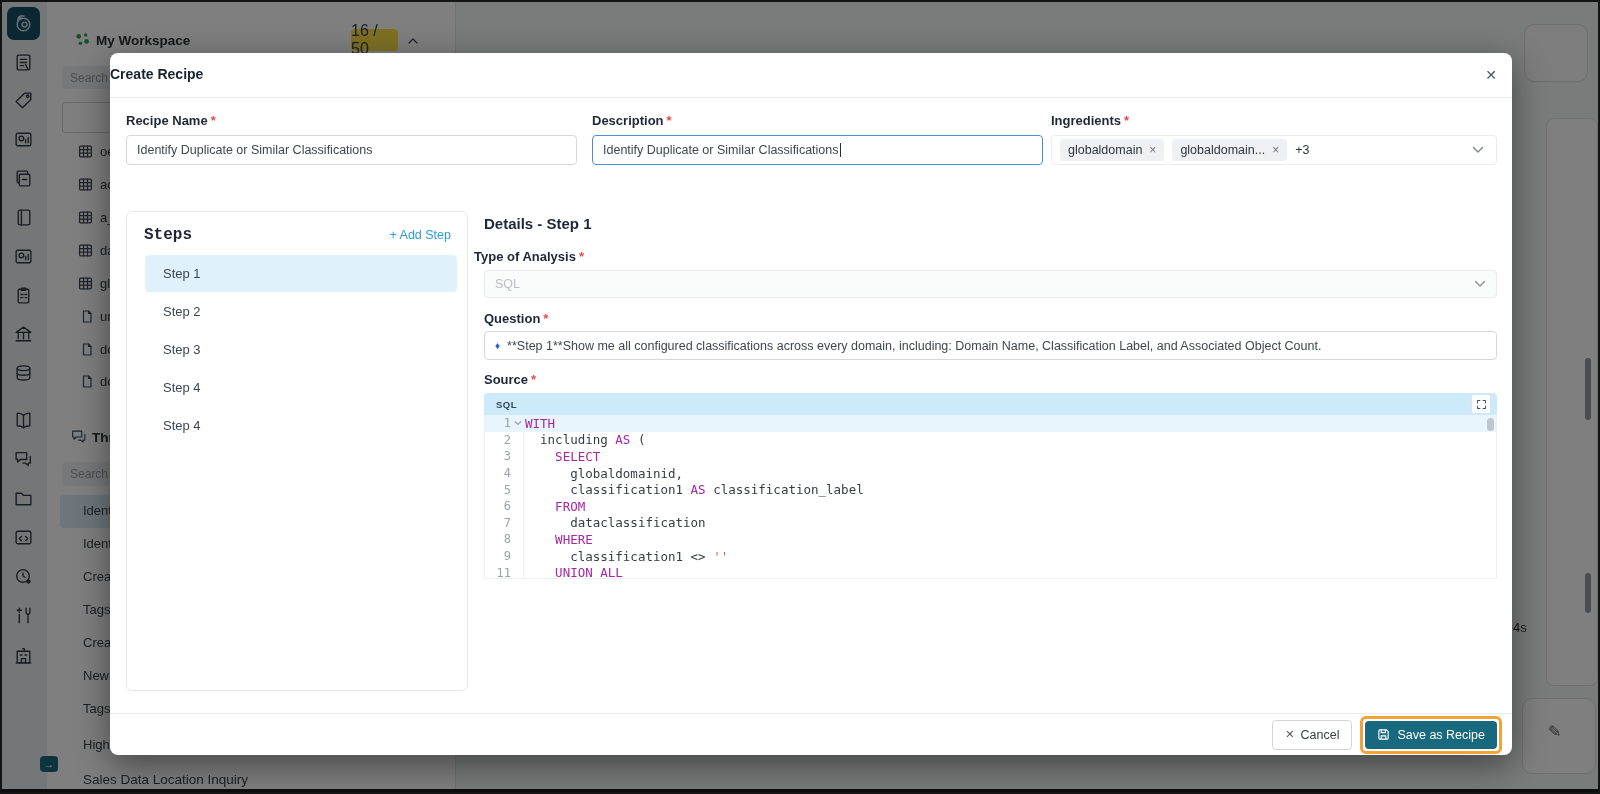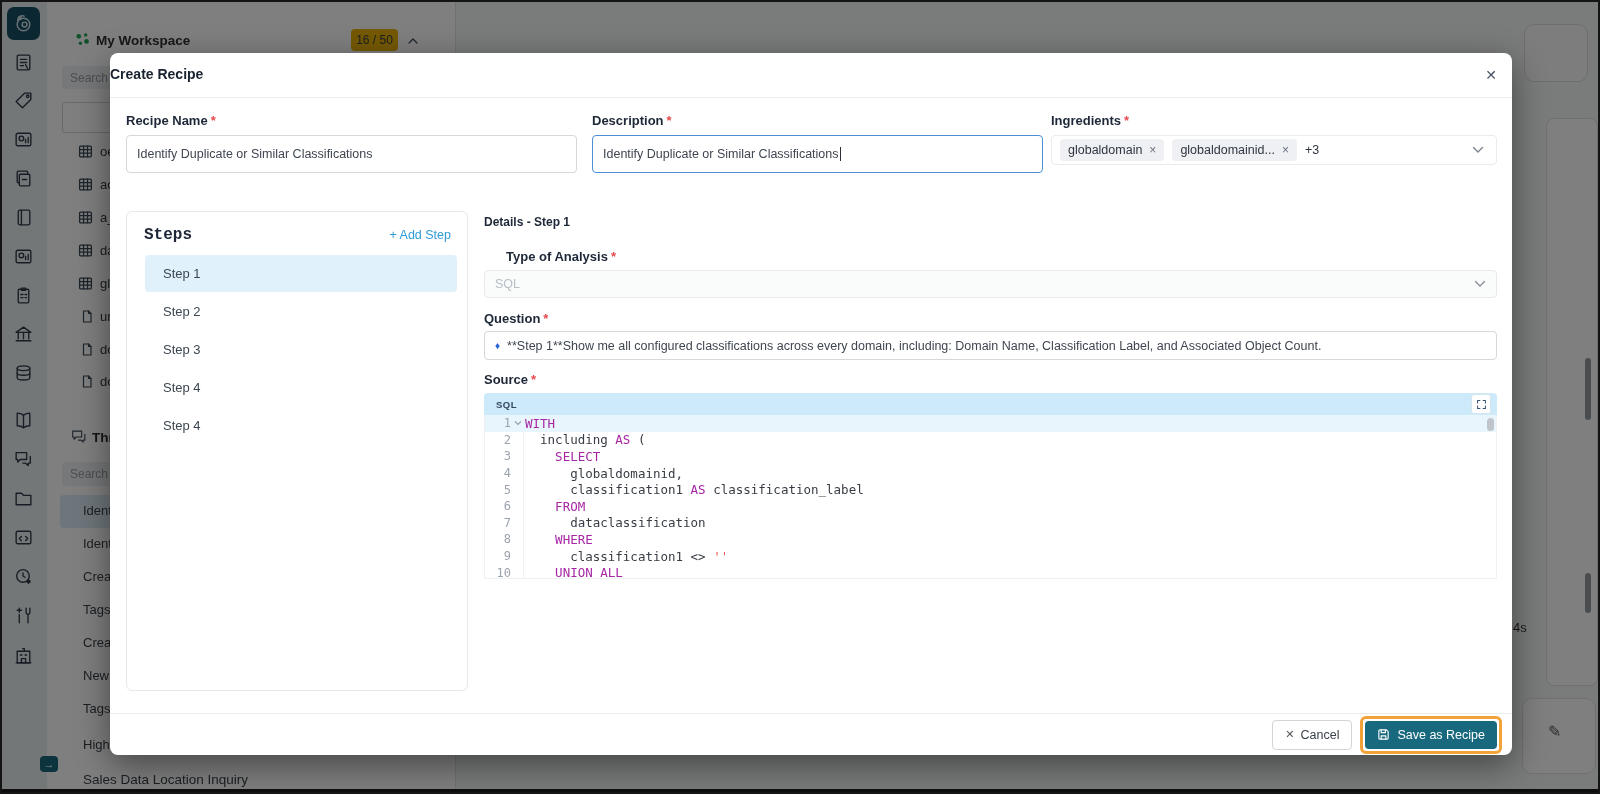--- a/index.html
+++ b/index.html
@@ -7,51 +7,51 @@
   .abs{position:absolute;}
   svg.ic{stroke:#2e3b49;fill:none;stroke-width:1.3;stroke-linecap:round;stroke-linejoin:round;}
   svg.pic{stroke:#3a4754;fill:none;stroke-width:1.2;stroke-linecap:round;stroke-linejoin:round;}
   
   .rail{left:0;top:0;width:47px;height:789px;background:#e9eef1;border-right:1px solid #d9dfe3;}
   .logo-tile{left:7px;top:7px;width:33px;height:33px;border-radius:7px;background:#174f63;display:flex;align-items:center;justify-content:center;}
   .rail-ic{left:13px;width:21px;height:21px;}
   
   .panel{left:47px;top:0;width:408px;height:789px;background:#ffffff;border-right:1px solid #e2e2e2;}
   .ws-title{font-size:13.5px;font-weight:700;color:#2b2f33;}
-  .badge{background:#eab308;border-radius:4px;font-size:12px;color:#3c4043;display:flex;align-items:center;justify-content:center;}
+  .badge{background:#fde047;border-radius:4px;font-size:16px;color:#3c4043;display:flex;align-items:center;justify-content:center;}
   .searchbox{background:#eef0f2;border-radius:4px;display:flex;align-items:center;padding-left:8px;font-size:12px;color:#98a0a8;}
   .rowlabel{font-size:13px;color:#333a40;}
   .thread-label{font-size:13px;color:#3a4147;}
   .sel-thread{background:#dcecf7;border-radius:4px;}
   
   .overlay{left:0;top:0;width:1600px;height:789px;background:rgba(0,0,0,0.5);z-index:5;}
   .bottombar{left:0;top:789px;width:1600px;height:5px;background:#0d0d0d;z-index:6;}
   .frame{left:0;top:0;width:1596px;height:790px;border:2px solid #141414;z-index:30;pointer-events:none;}
   
   .modal{left:110px;top:53px;width:1402px;height:702px;background:#fff;border-radius:8px;z-index:10;box-shadow:0 10px 34px rgba(0,0,0,.45);}
   .modal-title{left:0;top:13px;font-size:14px;font-weight:700;color:#18222f;}
   .modal-close{left:1372px;top:13px;width:18px;height:18px;font-size:14px;color:#4a5568;display:flex;align-items:center;justify-content:center;cursor:pointer;}
   .hline{height:1px;background:#ececec;}
   .flabel{font-size:13px;font-weight:700;color:#1d2737;}
   .req{color:#e5484d;margin-left:3px;}
-  .tinput{border:1px solid #d7d7d7;border-radius:4px;height:38px;display:flex;align-items:center;padding:0 10px;font-size:12.5px;color:#3f4650;background:#fff;box-sizing:border-box;}
+  .tinput{border:1px solid #d7d7d7;border-radius:4px;height:30px;display:flex;align-items:center;padding:0 10px;font-size:12.5px;color:#3f4650;background:#fff;box-sizing:border-box;}
   input.tinput{outline:none;font-family:"Liberation Sans",sans-serif;}
   .focused{border:1px solid #4b8fd6;}
   .caret{width:1.5px;height:14px;background:#2b2f35;margin-left:1px;}
   .chip{background:#eef0f3;border-radius:4px;height:22px;display:inline-flex;align-items:center;padding:0 8px;font-size:12.5px;color:#2f3640;}
   .chip .x{margin-left:7px;color:#6b7280;font-size:12px;cursor:pointer;}
   
   .steps-card{left:16px;top:158px;width:342px;height:480px;border:1px solid #e8e8e8;border-radius:6px;box-sizing:border-box;}
   .steps-head{display:flex;align-items:center;justify-content:space-between;padding:14px 16px 10px 17px;}
   .steps-title{font-size:16px;font-weight:700;color:#1d2737;font-family:Liberation Mono, monospace;}
   .addstep{font-size:12.5px;color:#2e9bd6;cursor:pointer;}
   .step-item{margin:1px 10px 1px 18px;height:37px;display:flex;align-items:center;padding-left:18px;font-size:13px;color:#3c4650;border-radius:4px;cursor:pointer;}
   .step-item.sel{background:#e1f1fb;}
   
-  .dtitle{font-size:12px;font-weight:700;color:#1d2737;}
+  .dtitle{font-size:15px;font-weight:700;color:#1d2737;}
   .select-dis{background:#fafbfb;border:1px solid #e7e9ea;color:#b9bfc7;}
   
   .ed-head{left:374px;top:340px;width:1013px;height:22px;background:#cdeafa;border-radius:4px 4px 0 0;display:flex;align-items:center;padding:0 6px 0 12px;box-sizing:border-box;}
   .ed-lang{font-size:9.5px;font-weight:700;color:#33475a;letter-spacing:.5px;}
   .ed-expand{margin-left:auto;width:18px;height:18px;background:#fff;border:1px solid #d8e4ec;border-radius:3px;display:flex;align-items:center;justify-content:center;cursor:pointer;}
   .ed-body{left:374px;top:362px;width:1013px;height:164px;background:#fff;border:1px solid #eef1f3;border-top:none;overflow:hidden;box-sizing:border-box;}
   .gutterline{position:absolute;left:38px;top:0;bottom:0;width:1px;background:#eef1f3;}
   .code-line{position:relative;height:16.6px;display:flex;align-items:center;font-family:"DejaVu Sans Mono",monospace;font-size:12.5px;white-space:pre;}
   .code-line.hl{background:#e9f5fd;}
   .ln{width:26px;text-align:right;color:#9ba3ad;flex:none;font-size:12px;}
@@ -262,21 +262,21 @@
         <span class="caret"></span>
       </div>
 
     <div class="abs flabel" style="left:941px;top:60px"><span>Ingredients</span><span class="req">*</span></div>
     <div class="abs" style="left:941px;top:82px;width:446px;height:30px;border:1px solid #ececec;border-radius:4px;display:flex;align-items:center;gap:8px;padding:0 12px 0 8px;box-sizing:border-box">
       <span class="chip">
           <span>globaldomain</span>
           <span class="x">×</span>
         </span>
       <span class="chip">
-          <span>globaldomainid...</span>
+          <span>globaldomain...</span>
           <span class="x">×</span>
         </span>
       <span style="font-size:12.5px;color:#2f3640">+3</span>
       <svg class="chev" style="margin-left:auto" width="12" height="8" viewBox="0 0 12 8">
           <path d="M1.5 1.5L6 6l4.5-4.5" stroke="#7c858d" fill="none" stroke-width="1.4" stroke-linecap="round"></path>
         </svg>
     </div>
 
     <div class="abs steps-card">
       <div class="steps-head">
@@ -285,21 +285,21 @@
       </div>
       <div class="step-item sel">Step 1</div>
       <div class="step-item">Step 2</div>
       <div class="step-item">Step 3</div>
       <div class="step-item">Step 4</div>
       <div class="step-item">Step 4</div>
     </div>
 
     <div class="abs dtitle" style="left:374px;top:162px">Details - Step 1</div>
 
-    <div class="abs flabel" style="left:396px;top:196px"><span>Type of Analysis</span><span class="req">*</span></div>
+    <div class="abs flabel" style="left:364px;top:196px"><span>Type of Analysis</span><span class="req">*</span></div>
     <div class="abs tinput select-dis" style="left:374px;top:217px;width:1013px;height:28px">
       <span>SQL</span>
       <svg class="chev" style="margin-left:auto" width="12" height="8" viewBox="0 0 12 8">
           <path d="M1.5 1.5L6 6l4.5-4.5" stroke="#8a929a" fill="none" stroke-width="1.4" stroke-linecap="round"></path>
         </svg>
     </div>
 
     <div class="abs flabel" style="left:374px;top:258px"><span>Question</span><span class="req">*</span></div>
     <div class="abs tinput" style="left:374px;top:278px;width:1013px;height:29px">
       <span style="color:#2863d8;font-size:10px;margin-right:7px">♦</span>
@@ -323,21 +323,21 @@
               <path d="M1 1.5l3 3 3-3" stroke="#9aa3ab" fill="none" stroke-width="1.2"></path>
             </svg></span><span class="ca"></span><span class="ck">WITH</span><span class="cb"></span><span class="cs"></span></div>
       <div class="code-line"><span class="ln">2</span><span class="fold"></span><span class="ca">  including </span><span class="ck">AS</span><span class="cb"> (</span><span class="cs"></span></div>
       <div class="code-line"><span class="ln">3</span><span class="fold"></span><span class="ca">    </span><span class="ck">SELECT</span><span class="cb"></span><span class="cs"></span></div>
       <div class="code-line"><span class="ln">4</span><span class="fold"></span><span class="ca">      globaldomainid,</span><span class="ck"></span><span class="cb"></span><span class="cs"></span></div>
       <div class="code-line"><span class="ln">5</span><span class="fold"></span><span class="ca">      classification1 </span><span class="ck">AS</span><span class="cb"> classification_label</span><span class="cs"></span></div>
       <div class="code-line"><span class="ln">6</span><span class="fold"></span><span class="ca">    </span><span class="ck">FROM</span><span class="cb"></span><span class="cs"></span></div>
       <div class="code-line"><span class="ln">7</span><span class="fold"></span><span class="ca">      dataclassification</span><span class="ck"></span><span class="cb"></span><span class="cs"></span></div>
       <div class="code-line"><span class="ln">8</span><span class="fold"></span><span class="ca">    </span><span class="ck">WHERE</span><span class="cb"></span><span class="cs"></span></div>
       <div class="code-line"><span class="ln">9</span><span class="fold"></span><span class="ca">      classification1 &lt;&gt; </span><span class="ck"></span><span class="cb"></span><span class="cs">''</span></div>
-      <div class="code-line"><span class="ln">10</span><span class="fold"></span><span class="ca">    </span><span class="ck">UNION ALL</span><span class="cb"></span><span class="cs"></span></div>
+      <div class="code-line"><span class="ln">11</span><span class="fold"></span><span class="ca">    </span><span class="ck">UNION ALL</span><span class="cb"></span><span class="cs"></span></div>
       <div class="ed-scroll"></div>
     </div>
 
     <div class="footer">
       <span class="btn-cancel">
           <span style="font-size:11px;color:#555">✕</span>
           <span>Cancel</span>
         </span>
       <span class="orange-hl">
         <span class="btn-save">

